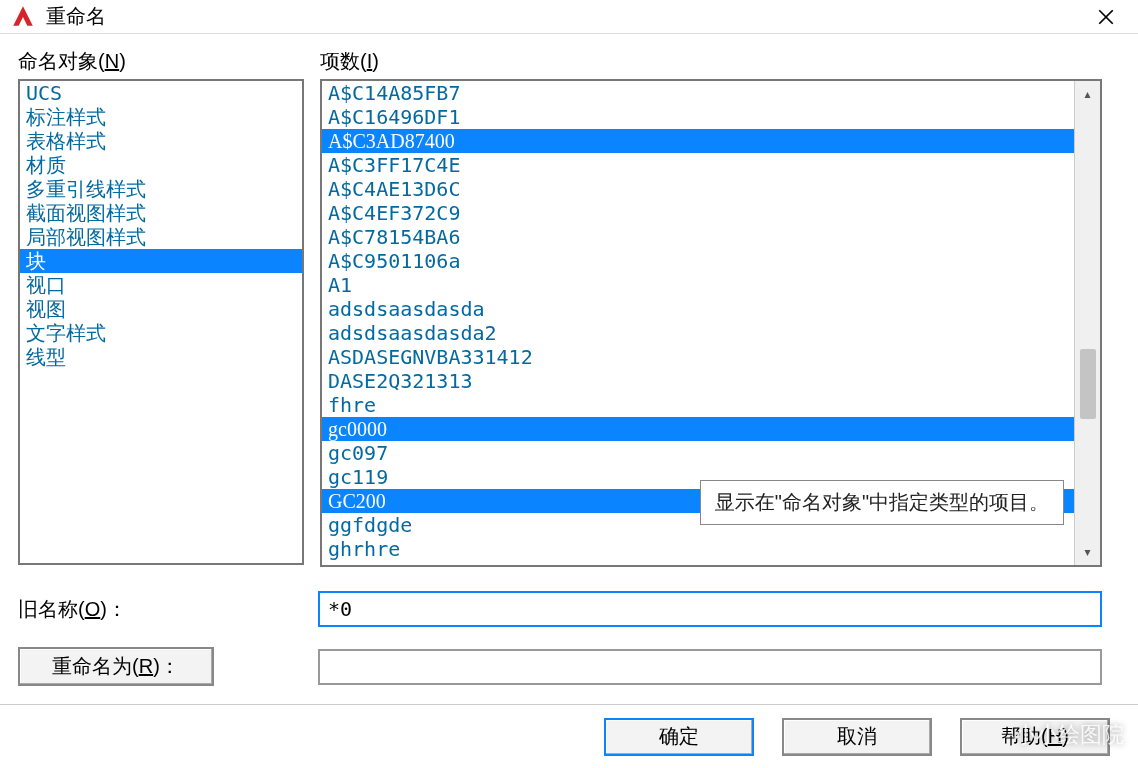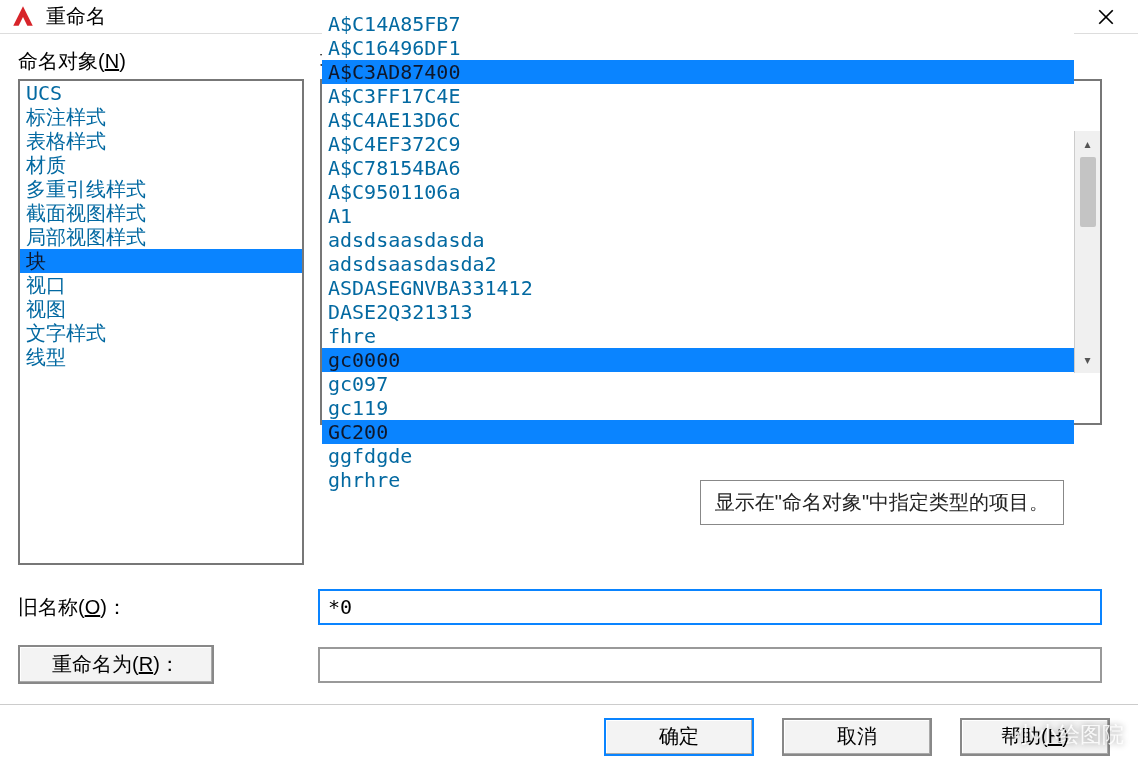--- a/index.html
+++ b/index.html
@@ -58,24 +58,23 @@
     border: 2px solid #777;
     background: #fff;
     font-family: "SimSun", monospace;
     font-size: 20px;
     line-height: 24px;
     overflow: hidden;
     position: relative;
   }
   .left-col .listbox { height: 486px; }
   .right-col .listwrap {
-    height: 346px;
+    height: 488px;
     display: flex;
     border: 2px solid #777;
-    align-items: center;
   }
   .right-col .listbox {
     border: none;
     flex: 1;
     overflow: hidden;
   }
   .scrolltrack {
     width: 26px;
     background: #f0f0f0;
     border-left: 1px solid #ccc;
@@ -98,21 +97,22 @@
   }
   .scrolltrack .mid { flex:1; display:flex; flex-direction:column; }
 
   .listbox .item {
     padding: 0 6px;
     white-space: nowrap;
     color: #0369a1;
   }
   .listbox .item.selected {
     background: #0a84ff;
-    color: #0f172a;
+    color: #ffffff;
+    font-family: Liberation Serif, serif;
   }
 
   .tooltip {
     position: absolute;
     right: 38px;
     top: 432px;
     background: #fff;
     border: 1px solid #888;
     padding: 8px 14px;
     font-size: 20px;

